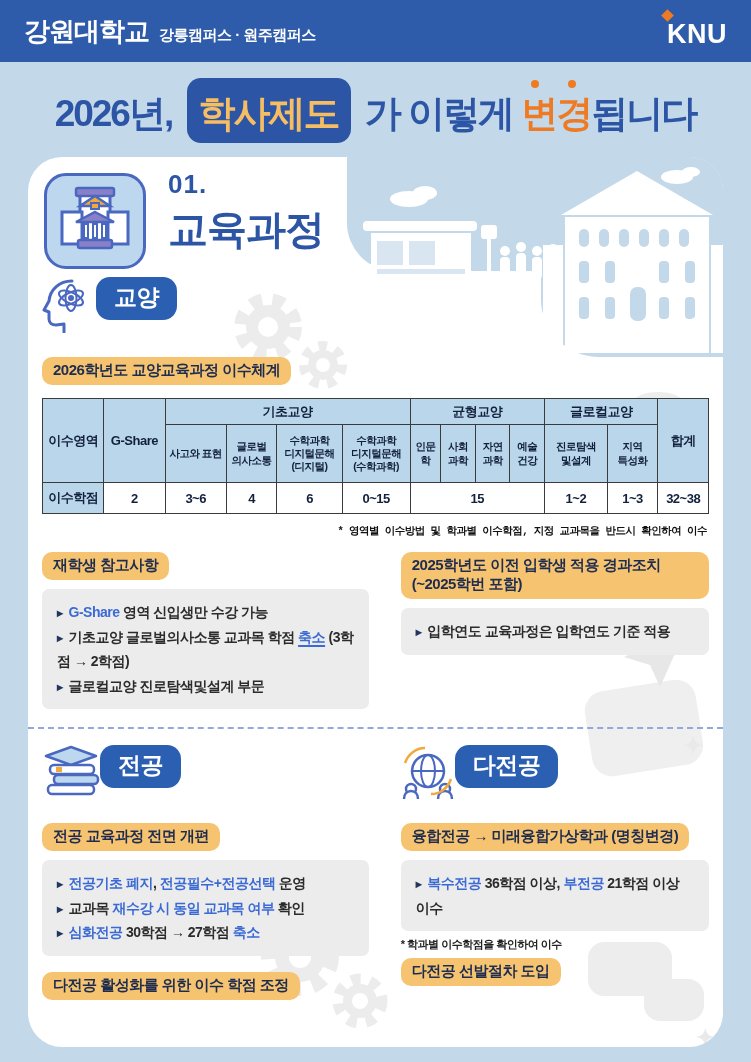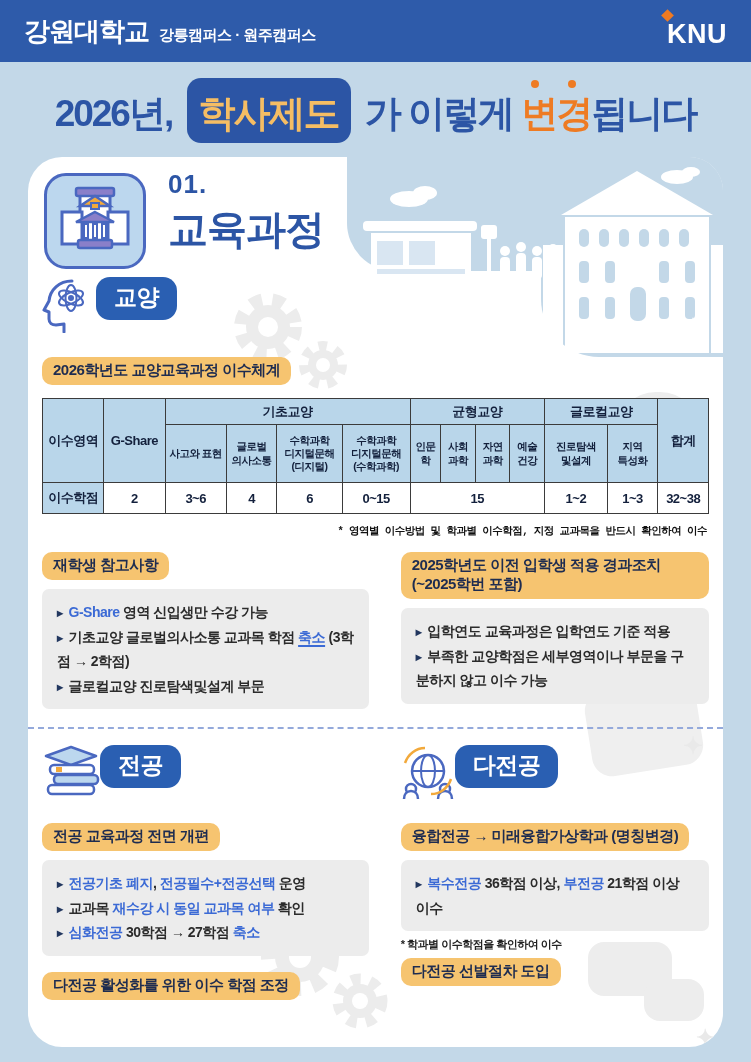--- a/index.html
+++ b/index.html
@@ -290,21 +290,20 @@
           <div class="graybox">
               <div class="rline"><span class="mk">▸</span><span class="c-b">G-Share</span><span> 영역 신입생만 수강 가능</span></div>
               <div class="rline"><span class="mk">▸</span><span>기초교양 글로벌의사소통 교과목 학점 </span><span class="c-bu">축소</span><span> (3학점 → 2학점)</span></div>
               <div class="rline"><span class="mk">▸</span><span>글로컬교양 진로탐색및설계 부문</span></div>
             </div>
         </div>
         <div>
           <span class="hl">2025학년도 이전 입학생 적용 경과조치 (~2025학번 포함)</span>
           <div class="graybox">
               <div class="rline"><span class="mk">▸</span><span>입학연도 교육과정은 입학연도 기준 적용</span></div>
-              <div class="rline"><span class="mk">▸</span><span>부족한 교양학점은 세부영역이나 부문을 구분하지 않고 이수 가능</span></div>
             </div>
         </div>
       </div>
     </div>
 
     <div class="divider content"></div>
 
     <div class="body-pad">
       <div class="two-col">
         <div>

